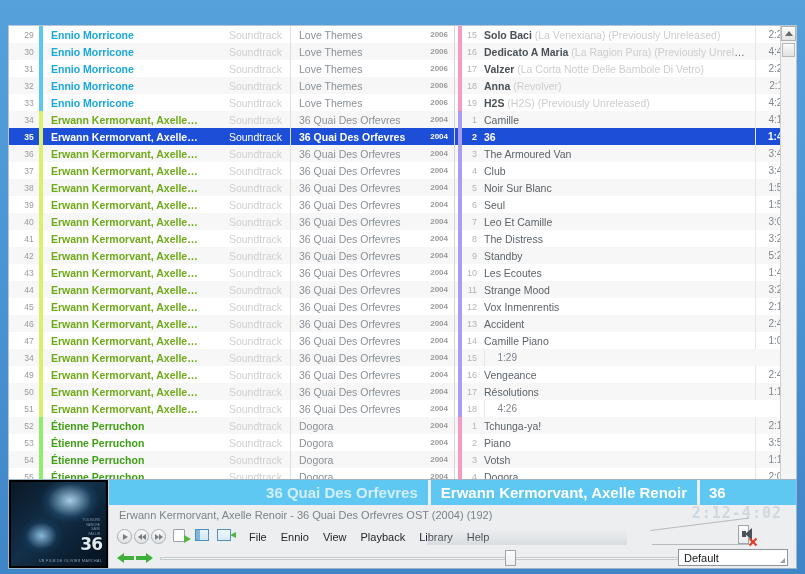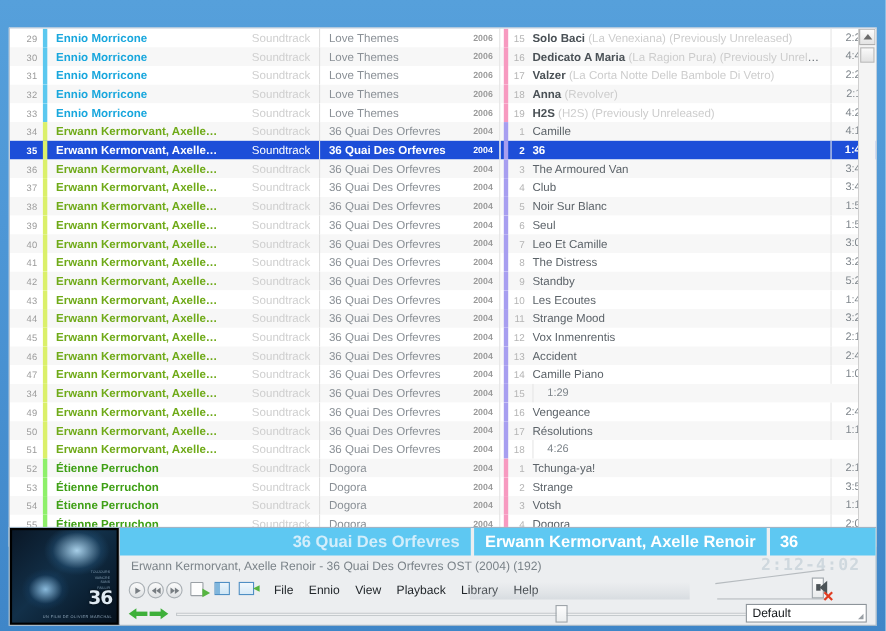--- a/index.html
+++ b/index.html
@@ -693,21 +693,21 @@
           <div class="row even">
             <div class="r-bar" style="background: rgb(247, 154, 192);"></div>
             <div class="r-num">1</div>
             <div class="r-title">Tchunga-ya!</div>
             <div class="r-sepv"></div>
             <div class="r-dur">2:19</div>
           </div>
           <div class="row odd">
             <div class="r-bar" style="background: rgb(247, 154, 192);"></div>
             <div class="r-num">2</div>
-            <div class="r-title">Strange</div>
+            <div class="r-title">Piano</div>
             <div class="r-sepv"></div>
             <div class="r-dur">3:56</div>
           </div>
           <div class="row even">
             <div class="r-bar" style="background: rgb(247, 154, 192);"></div>
             <div class="r-num">3</div>
             <div class="r-title">Votsh</div>
             <div class="r-sepv"></div>
             <div class="r-dur">1:13</div>
           </div>

